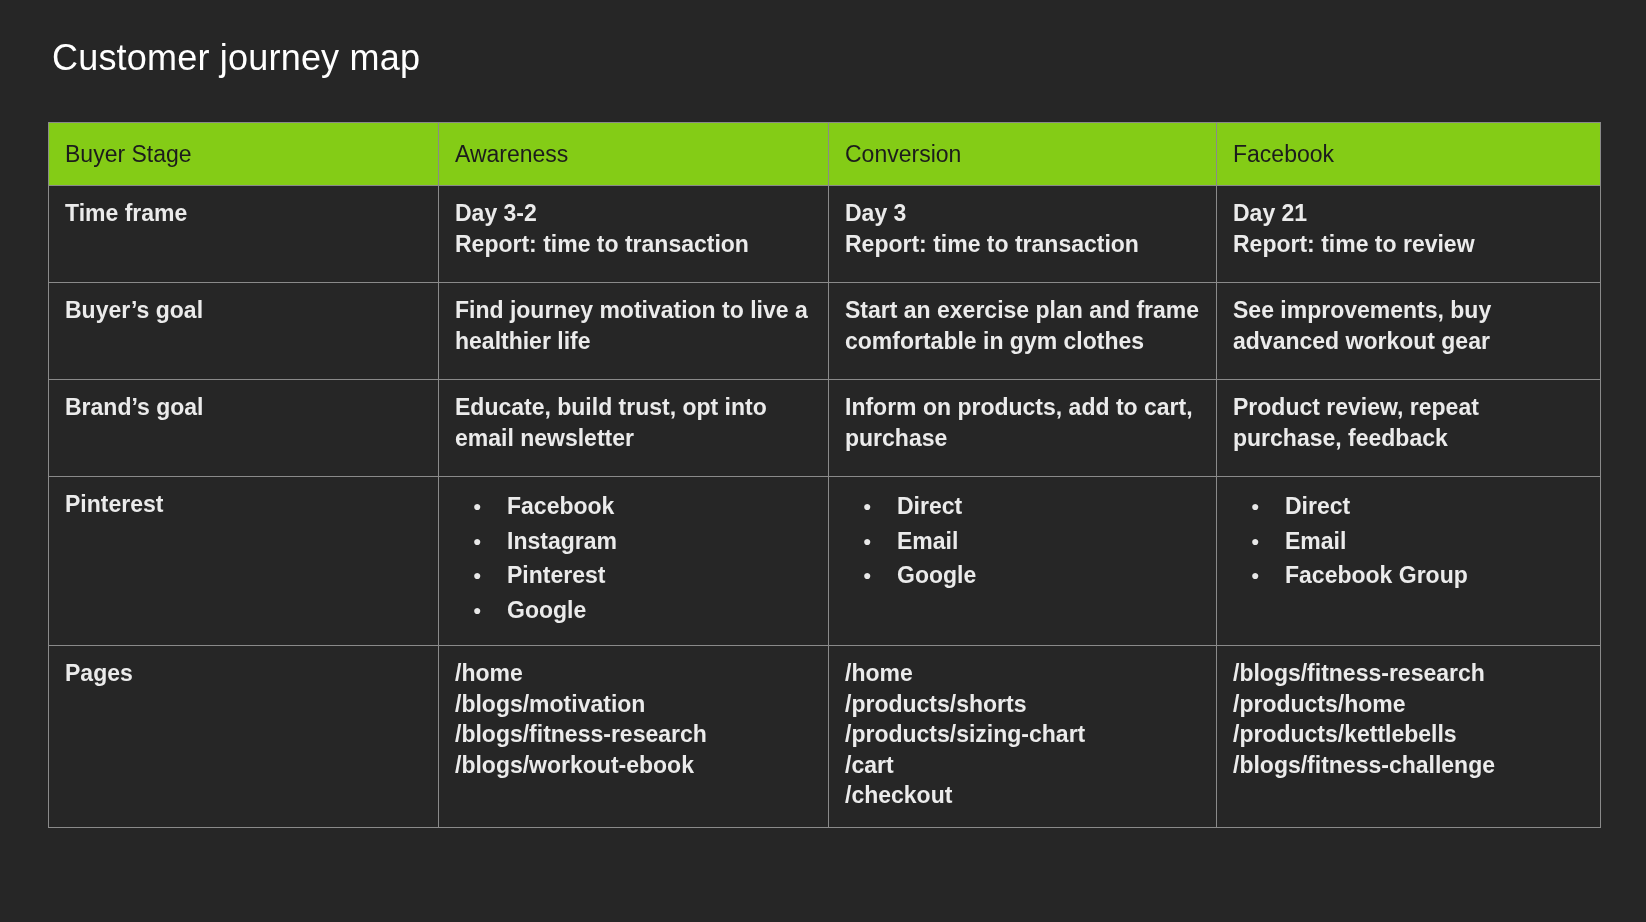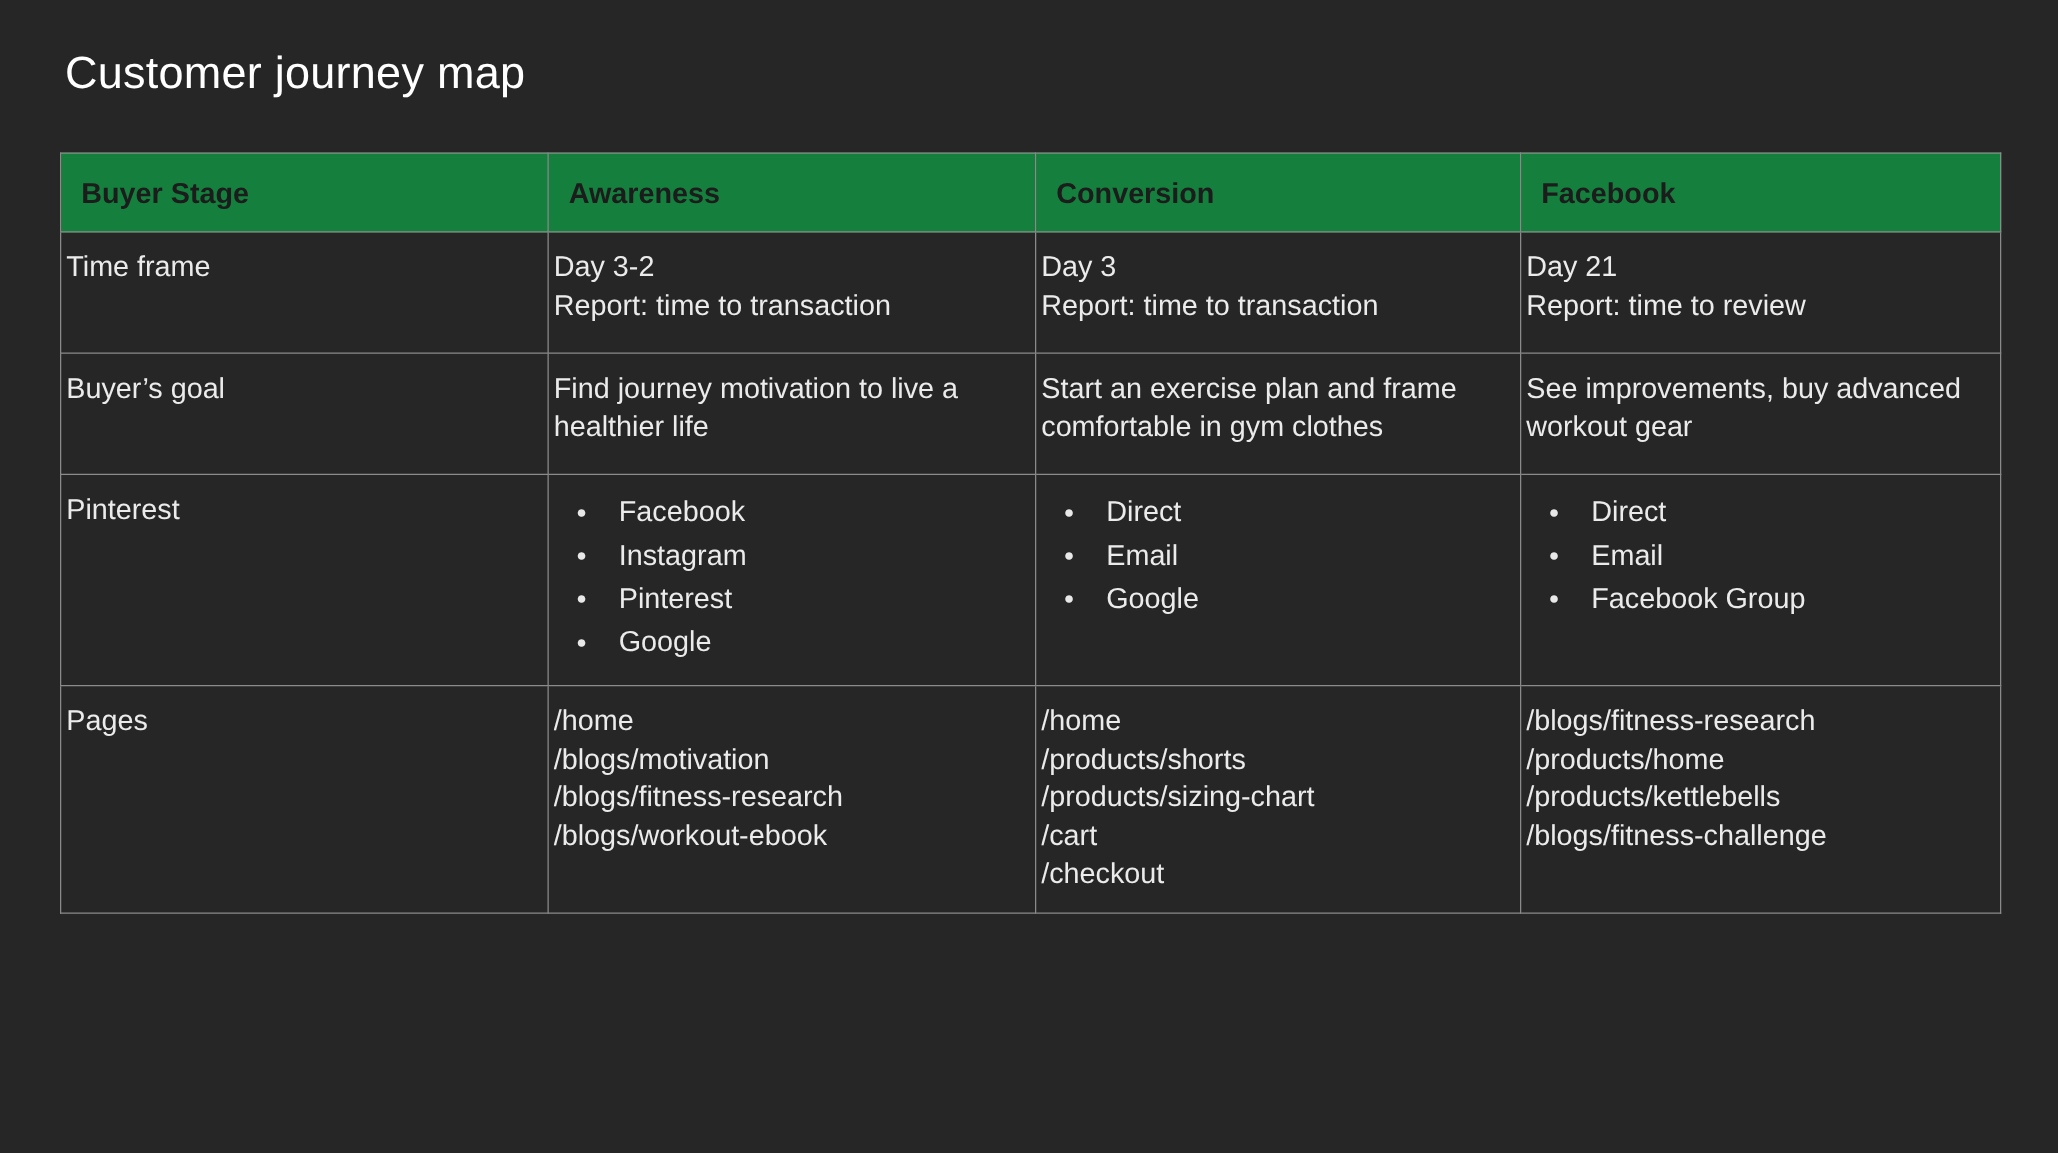--- a/index.html
+++ b/index.html
@@ -37,30 +37,30 @@
   }
   table.journey col.c0 { width: 390px; }
   table.journey col.c1 { width: 390px; }
   table.journey col.c2 { width: 388px; }
   table.journey col.c3 { width: 384px; }
 
   table.journey th,
   table.journey td {
     border: 1px solid #8a8a8a;
     vertical-align: top;
-    padding: 12px 16px 16px 4px;
+    padding: 12px 16px 16px 16px;
     font-size: 23px;
     line-height: 1.33;
-    font-weight: 400;
+    font-weight: 700;
     color: #ebebeb;
   }
   table.journey thead th {
-    background: #15803d;
+    background: #84cc16;
     color: #1c1c1c;
-    font-weight: bold;
+    font-weight: normal;
     font-size: 23px;
     padding: 16px 16px 16px 16px;
     border-color: #8a8a8a;
     text-align: left;
     height: 26px;
   }
   td.label {
     color: #ededed;
   }
   .cellline {
@@ -133,20 +133,26 @@
         </td>
       </tr>
 
       <tr class="row-buyergoal">
         <td class="label">Buyer’s goal</td>
         <td>Find journey motivation to live a healthier life</td>
         <td>Start an exercise plan and frame comfortable in gym clothes</td>
         <td>See improvements, buy advanced workout gear</td>
       </tr>
 
+      <tr class="row-brandgoal">
+        <td class="label">Brand’s goal</td>
+        <td>Educate, build trust, opt into email newsletter</td>
+        <td>Inform on products, add to cart, purchase</td>
+        <td>Product review, repeat purchase, feedback</td>
+      </tr>
 
       <tr class="row-channels">
         <td class="label">Pinterest</td>
         <td>
           <ul class="bullets">
             <li>Facebook</li>
             <li>Instagram</li>
             <li>Pinterest</li>
             <li>Google</li>
           </ul>

